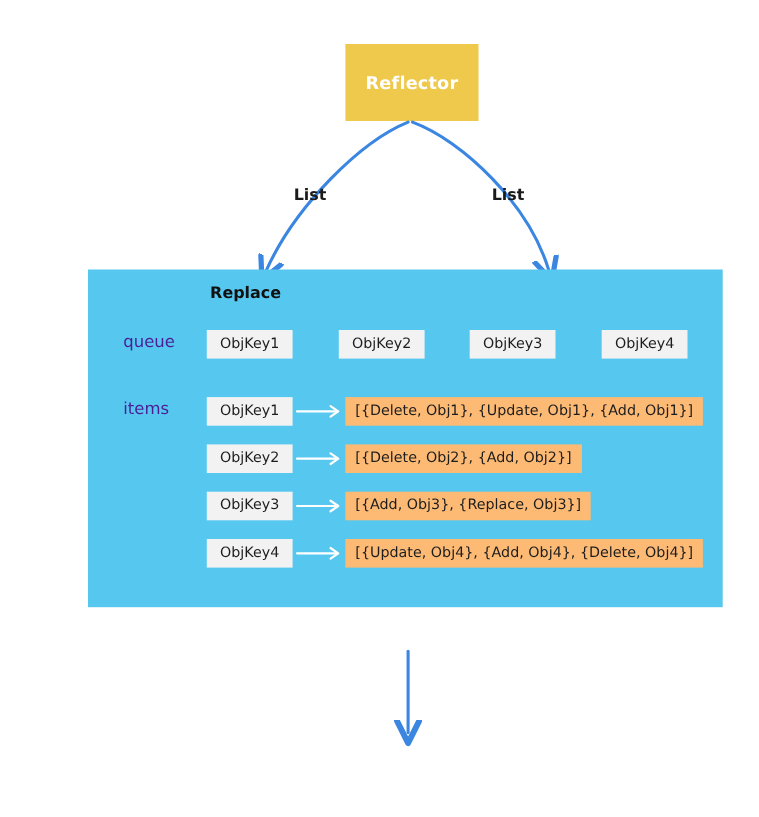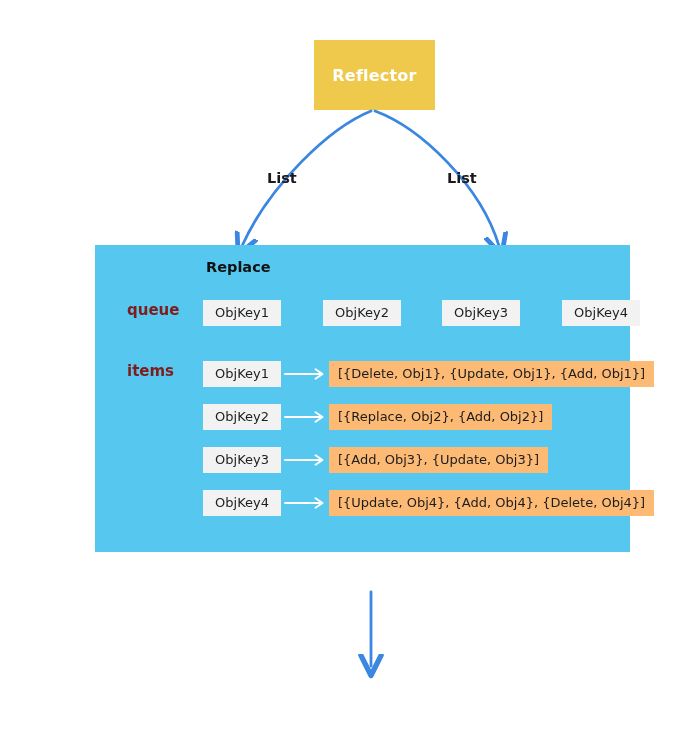--- a/index.html
+++ b/index.html
@@ -59,44 +59,44 @@
     font-weight: 700;
     color: #1a1a1a;
     white-space: nowrap;
   }
   .edge-label.list-lbl  { left: 234px; top: 170px; }
   .edge-label.watch-lbl { left: 414px; top: 170px; }
 
   
   .fifo-panel {
     position: absolute;
-    left: 62px;
+    left: 47px;
     top: 245px;
-    width: 535px;
+    width: 577px;
     height: 307px;
     background: #56C8F0;
   }
 
   .op-label {
     position: absolute;
     font-size: 14.5px;
     font-weight: 700;
     color: #111111;
     white-space: nowrap;
   }
   .op-label.replace-lbl { left: 111px; top: 14px; }
   .op-label.adu-lbl     { left: 337px; top: 14px; }
 
   
   .row-title {
     position: absolute;
     left: 32px;
-    color: #7f1d1d;
+    color: #4c1d95;
     font-size: 15px;
-    font-weight: 700;
+    font-weight: 400;
     white-space: nowrap;
   }
   .row-title.queue-title { top: 56px; }
   .row-title.items-title { top: 117px; }
 
   
   .key-chip {
     position: absolute;
     height: 26px;
     line-height: 26px;
@@ -225,32 +225,32 @@
     </div>
 
     <div class="item-row r2">
       <span class="item-key">ObjKey2</span>
       <span class="item-arrow">
         <svg width="48" height="26" viewBox="0 0 48 26">
           <path d="M4 13 L40 13" stroke="#ffffff" stroke-width="2" stroke-linecap="round" fill="none"></path>
           <path d="M34.5 8.2 L41.5 13 L34.5 17.8" stroke="#ffffff" stroke-width="2" stroke-linecap="round" stroke-linejoin="round" fill="none"></path>
         </svg>
       </span>
-      <span class="item-value">[{Replace, Obj2}, {Add, Obj2}]</span>
+      <span class="item-value">[{Delete, Obj2}, {Add, Obj2}]</span>
     </div>
 
     <div class="item-row r3">
       <span class="item-key">ObjKey3</span>
       <span class="item-arrow">
         <svg width="48" height="26" viewBox="0 0 48 26">
           <path d="M4 13 L40 13" stroke="#ffffff" stroke-width="2" stroke-linecap="round" fill="none"></path>
           <path d="M34.5 8.2 L41.5 13 L34.5 17.8" stroke="#ffffff" stroke-width="2" stroke-linecap="round" stroke-linejoin="round" fill="none"></path>
         </svg>
       </span>
-      <span class="item-value">[{Add, Obj3}, {Update, Obj3}]</span>
+      <span class="item-value">[{Add, Obj3}, {Replace, Obj3}]</span>
     </div>
 
     <div class="item-row r4">
       <span class="item-key">ObjKey4</span>
       <span class="item-arrow">
         <svg width="48" height="26" viewBox="0 0 48 26">
           <path d="M4 13 L40 13" stroke="#ffffff" stroke-width="2" stroke-linecap="round" fill="none"></path>
           <path d="M34.5 8.2 L41.5 13 L34.5 17.8" stroke="#ffffff" stroke-width="2" stroke-linecap="round" stroke-linejoin="round" fill="none"></path>
         </svg>
       </span>

